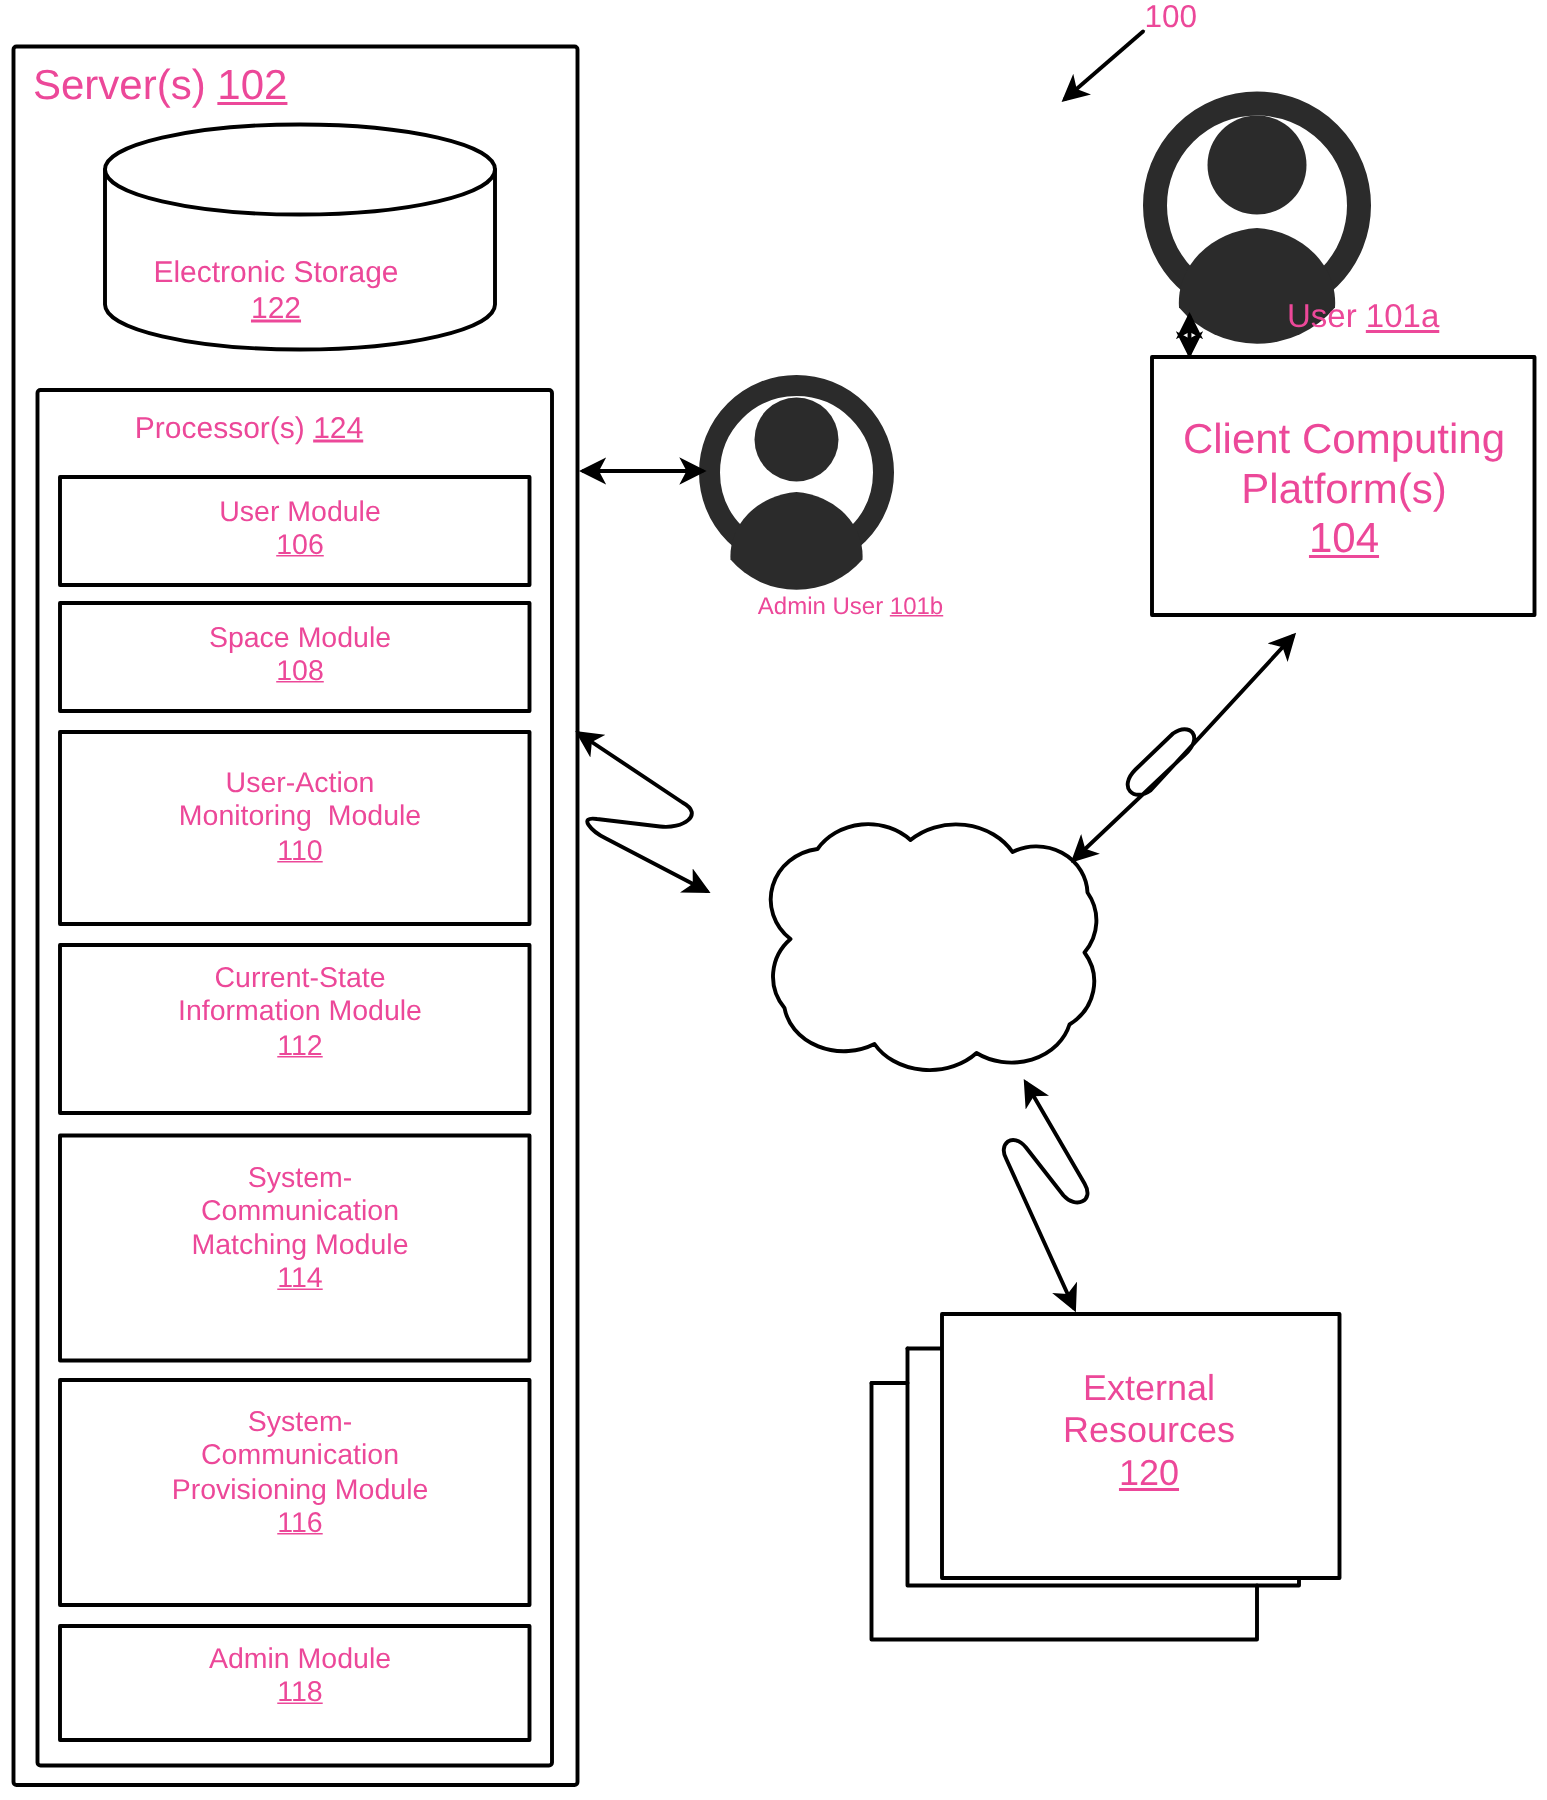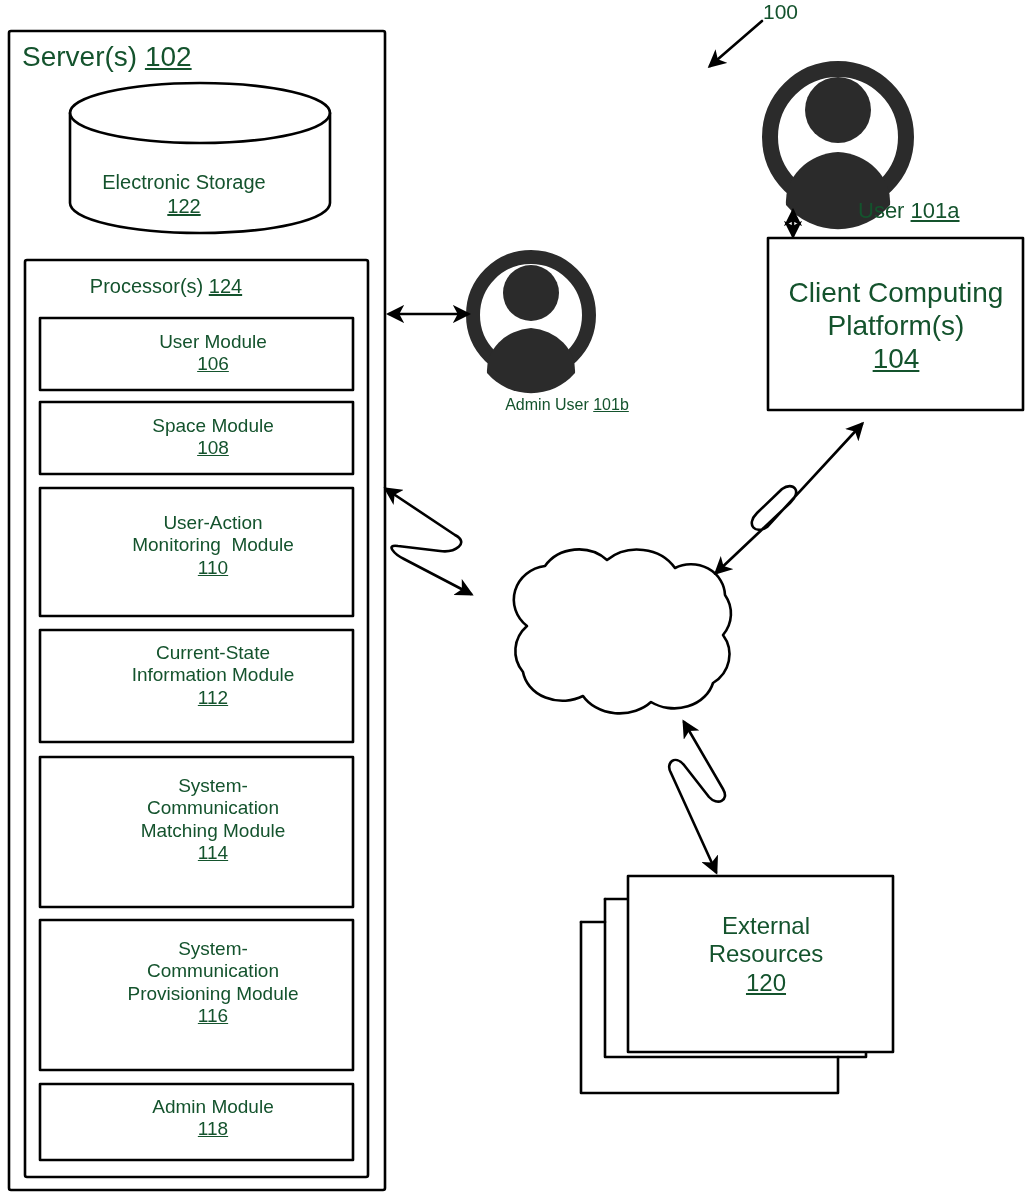--- a/index.html
+++ b/index.html
@@ -23,21 +23,21 @@
     position: absolute;
     left: 0;
     top: 0;
     width: 1031px;
     height: 1200px;
   }
   .lbl {
     position: absolute;
     text-align: center;
     line-height: 1.18;
-    color: #14532d;
+    color: #ec4899;
     white-space: pre-wrap;
   }
   .ref { text-decoration: underline; }
 
   
   #server-title {
     left: 22px; top: 40px;
     width: 260px;
     text-align: left;
     font-size: 28px;
@@ -51,21 +51,21 @@
   
   #proc-title {
     left: 36px; top: 275px;
     width: 260px;
     text-align: center;
     font-size: 20px;
   }
   
   .modlabel {
     width: 308px;
-    left: 59px;
+    left: 46px;
     font-size: 19px;
   }
   
   #user-label {
     left: 858px; top: 198px;
     width: 170px;
     text-align: left;
     font-size: 22px;
   }
   #admin-label {

